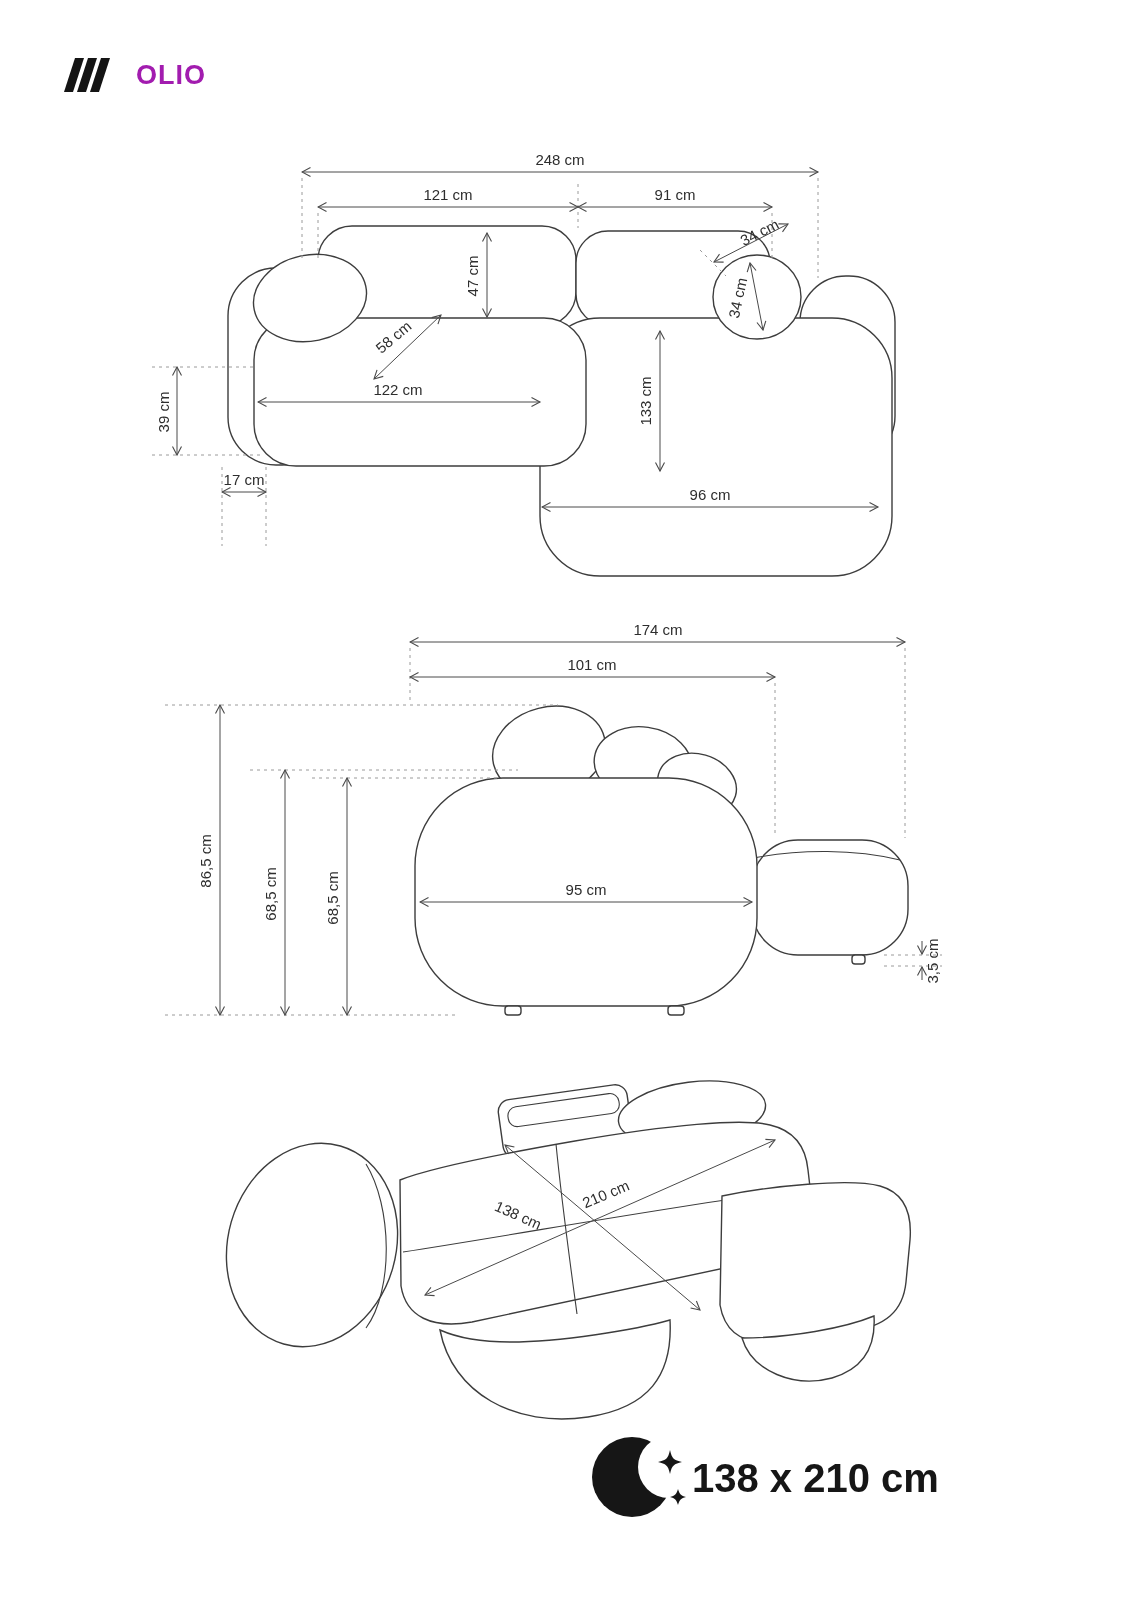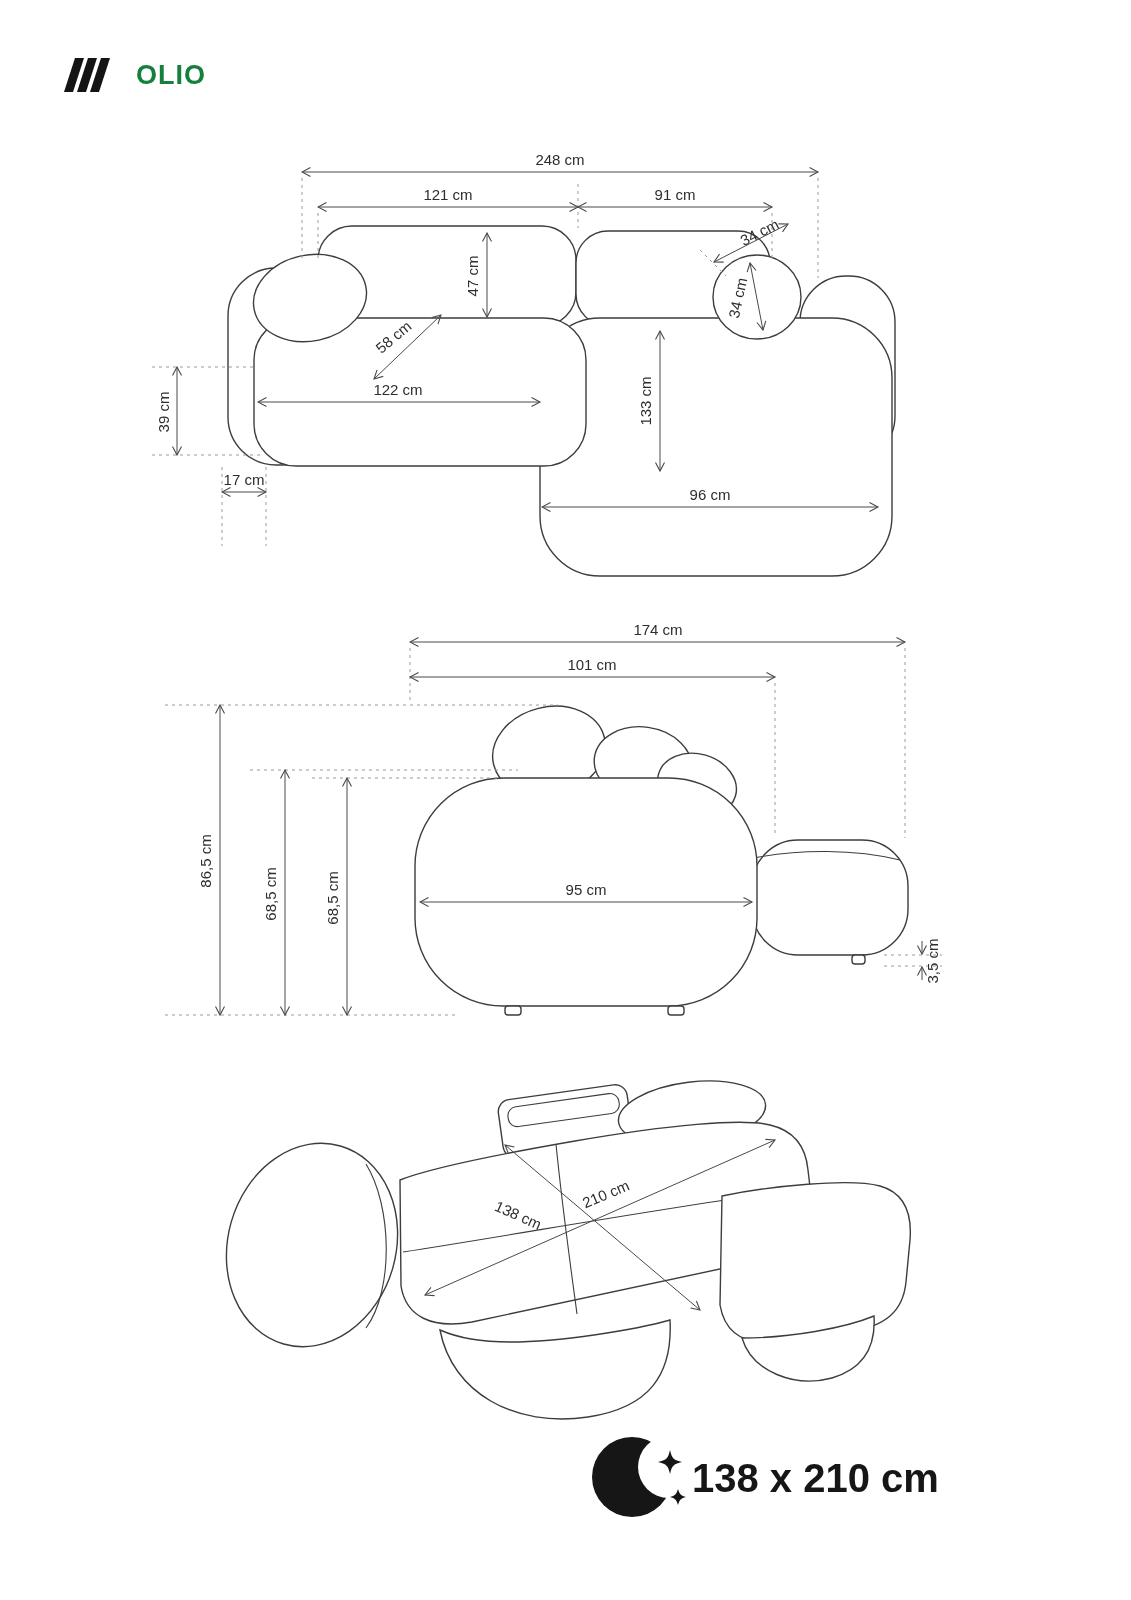--- a/index.html
+++ b/index.html
@@ -1,19 +1,19 @@
 <!DOCTYPE html>
 <html><head>
 <meta charset="utf-8">
 <style>
   html,body{margin:0;padding:0;background:#fff;}
   .page{position:relative;width:1131px;height:1600px;background:#ffffff;overflow:hidden;
         font-family:"Liberation Sans",sans-serif;}
   .hdr{position:absolute;left:64px;top:58px;display:flex;align-items:center;gap:26px;}
-  .hdr h1{margin:0;font-size:27px;font-weight:700;letter-spacing:1px;color:#15803d;}
+  .hdr h1{margin:0;font-size:27px;font-weight:700;letter-spacing:1px;color:#a21caf;}
   svg.canvas{position:absolute;left:0;top:0;}
   .outline{fill:#ffffff;stroke:#3d3d3d;stroke-width:1.4;}
   .thin{fill:none;stroke:#3d3d3d;stroke-width:1.1;}
   .dl{fill:none;stroke:#4a4a4a;stroke-width:1;marker-start:url(#arr);marker-end:url(#arr);}
   .dl1{fill:none;stroke:#4a4a4a;stroke-width:1;marker-end:url(#arr);}
   .ext{fill:none;stroke:#9a9a9a;stroke-width:1;stroke-dasharray:3 4;}
   text.dim{font-size:15px;fill:#2e2e2e;text-anchor:middle;font-family:"Liberation Sans",sans-serif;}
   text.big{font-size:40px;font-weight:700;fill:#161616;font-family:"Liberation Sans",sans-serif;}
 </style>
 </head>

